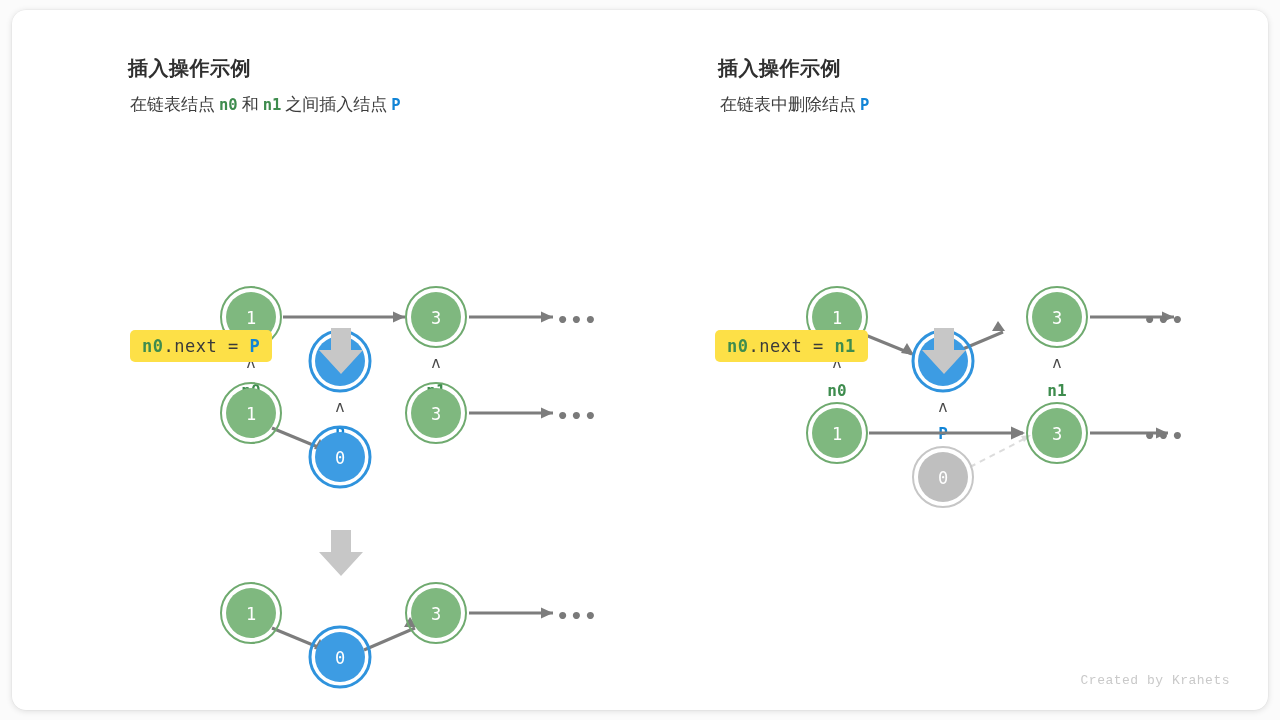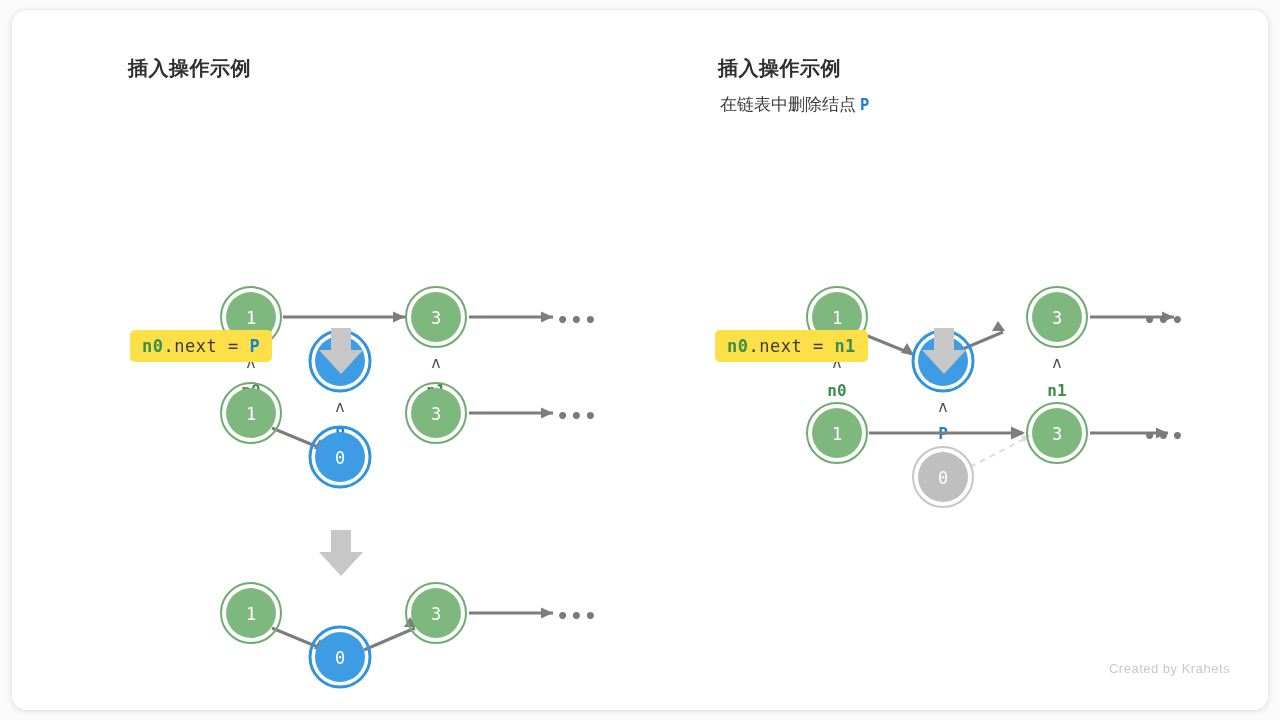--- a/index.html
+++ b/index.html
@@ -85,37 +85,40 @@
     font-family:"DejaVu Sans", sans-serif;
     font-size:20px;
     font-weight:bold;
     fill:#7a7a7a;
     text-anchor:middle;
     dominant-baseline:central;
     letter-spacing:1px;
   }
   .credit{
     position:absolute;
-    right:38px;bottom:34px;
-    font-family:Liberation Sans, sans-serif;
+    right:38px;bottom:22px;
+    font-family:Liberation Mono, monospace;
     font-size:13px;
     color:#c9c9c9;
     letter-spacing:0.5px;
     white-space:nowrap;
   }
 </style>
 </head>
 <body>
 
 <div class="card">
 
   <div class="panel panel-left">
 
     <div class="title" style="left:113px;top:45px;">插入操作示例</div>
 
+    <div class="subtitle" style="left:115px;top:83px;">
+      <span>在链表结点</span><span class="mono g">n0</span><span>和</span><span class="mono g">n1</span><span>之间插入结点</span><span class="mono b">P</span>
+    </div>
 
     <svg style="left:0;top:130px;width:628px;height:190px;">
 
       <line x1="268" y1="177" x2="390" y2="177" stroke="#7d7d7d" stroke-width="3"></line>
       <polygon points="390,177 378,171.5 378,182.5" fill="#7d7d7d"></polygon>
 
       <line x1="454" y1="177" x2="538" y2="177" stroke="#7d7d7d" stroke-width="3"></line>
       <polygon points="538,177 526,171.5 526,182.5" fill="#7d7d7d"></polygon>
       <text class="dots" x="562" y="180">•••</text>
 

